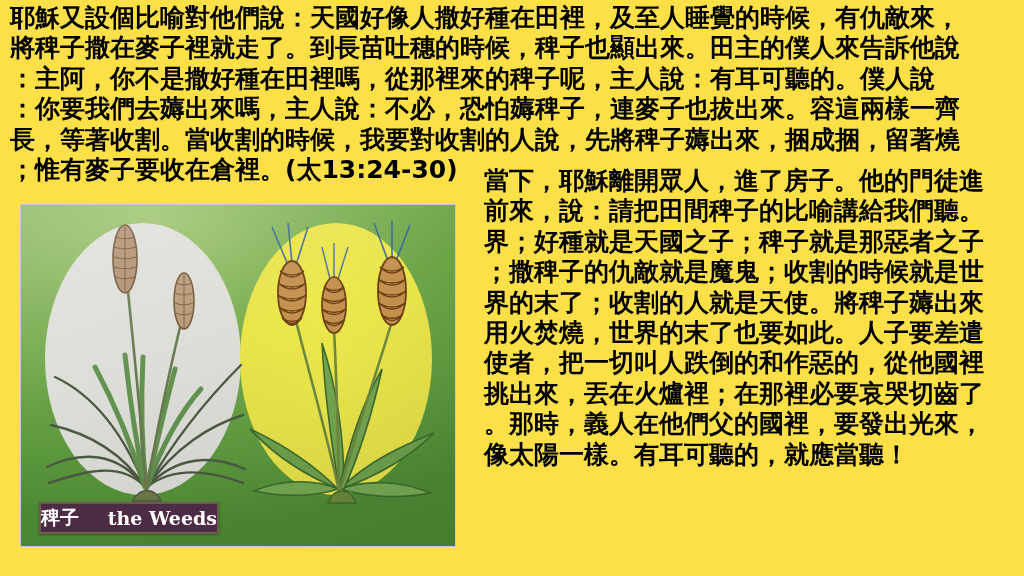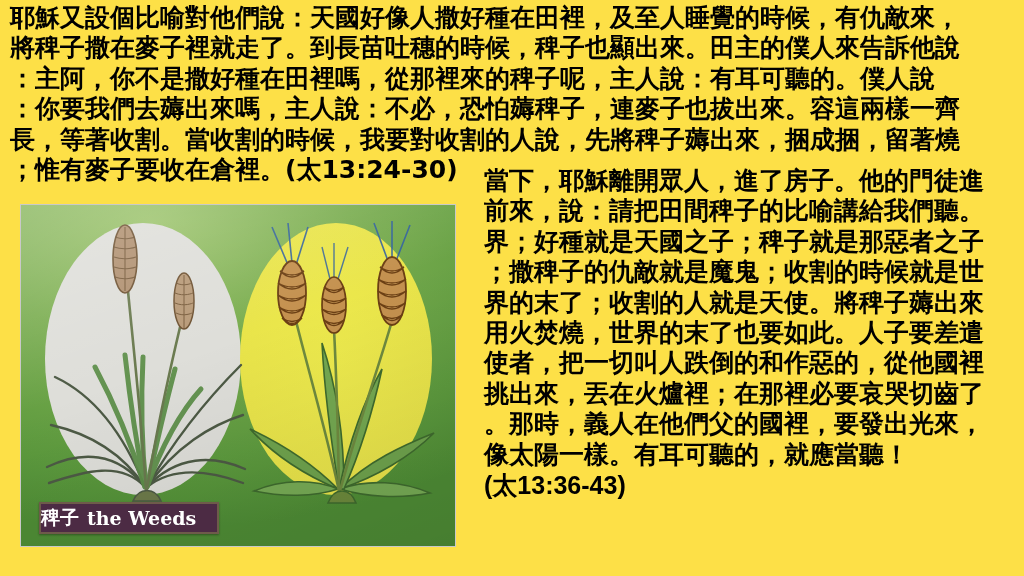--- a/index.html
+++ b/index.html
@@ -65,21 +65,21 @@
         #8cc3e2 84%, #8ec6e4 91%,
         rgba(150,200,225,.5) 96%, rgba(140,195,120,0) 100%);
     filter:blur(0.3px);
   }
 
   .plantsvg{position:absolute;left:0;top:0;}
 
   
   .plaque{
     position:absolute;
-    display:flex;align-items:center;justify-content:flex-start;
+    display:flex;align-items:center;justify-content:space-between;
     font-family:"DejaVu Serif","Liberation Serif",serif;
     font-weight:700;
     white-space:pre;
     box-sizing:border-box;
   }
   #plaque-weeds{
     left:18px;top:297px;width:180px;height:32px;
     background:#4c2b44;
     border:2px solid #6e5b4a;
     color:#ffffff;font-size:19px;
@@ -113,21 +113,20 @@
     <div class="line">當下，耶穌離開眾人，進了房子。他的門徒進</div>
     <div class="line">前來，說：請把田間稗子的比喻講給我們聽。</div>
     <div class="line">界；好種就是天國之子；稗子就是那惡者之子</div>
     <div class="line">；撒稗子的仇敵就是魔鬼；收割的時候就是世</div>
     <div class="line">界的末了；收割的人就是天使。將稗子薅出來</div>
     <div class="line">用火焚燒，世界的末了也要如此。人子要差遣</div>
     <div class="line">使者，把一切叫人跌倒的和作惡的，從他國裡</div>
     <div class="line">挑出來，丟在火爐裡；在那裡必要哀哭切齒了</div>
     <div class="line">。那時，義人在他們父的國裡，要發出光來，</div>
     <div class="line">像太陽一樣。有耳可聽的，就應當聽！</div>
-    <div class="line ref">(太13:36-43)</div>
   </div>
 
   <div id="illus">
 
     <div class="ovalwrap" id="oval-left"></div>
     <div class="ovalwrap" id="oval-right"></div>
 
     <svg class="plantsvg" width="240" height="300" style="left:8px;top:10px;" viewBox="0 0 240 300">
       <g fill="none" stroke="#4d5a45" stroke-width="2.4" stroke-linecap="round">
 

